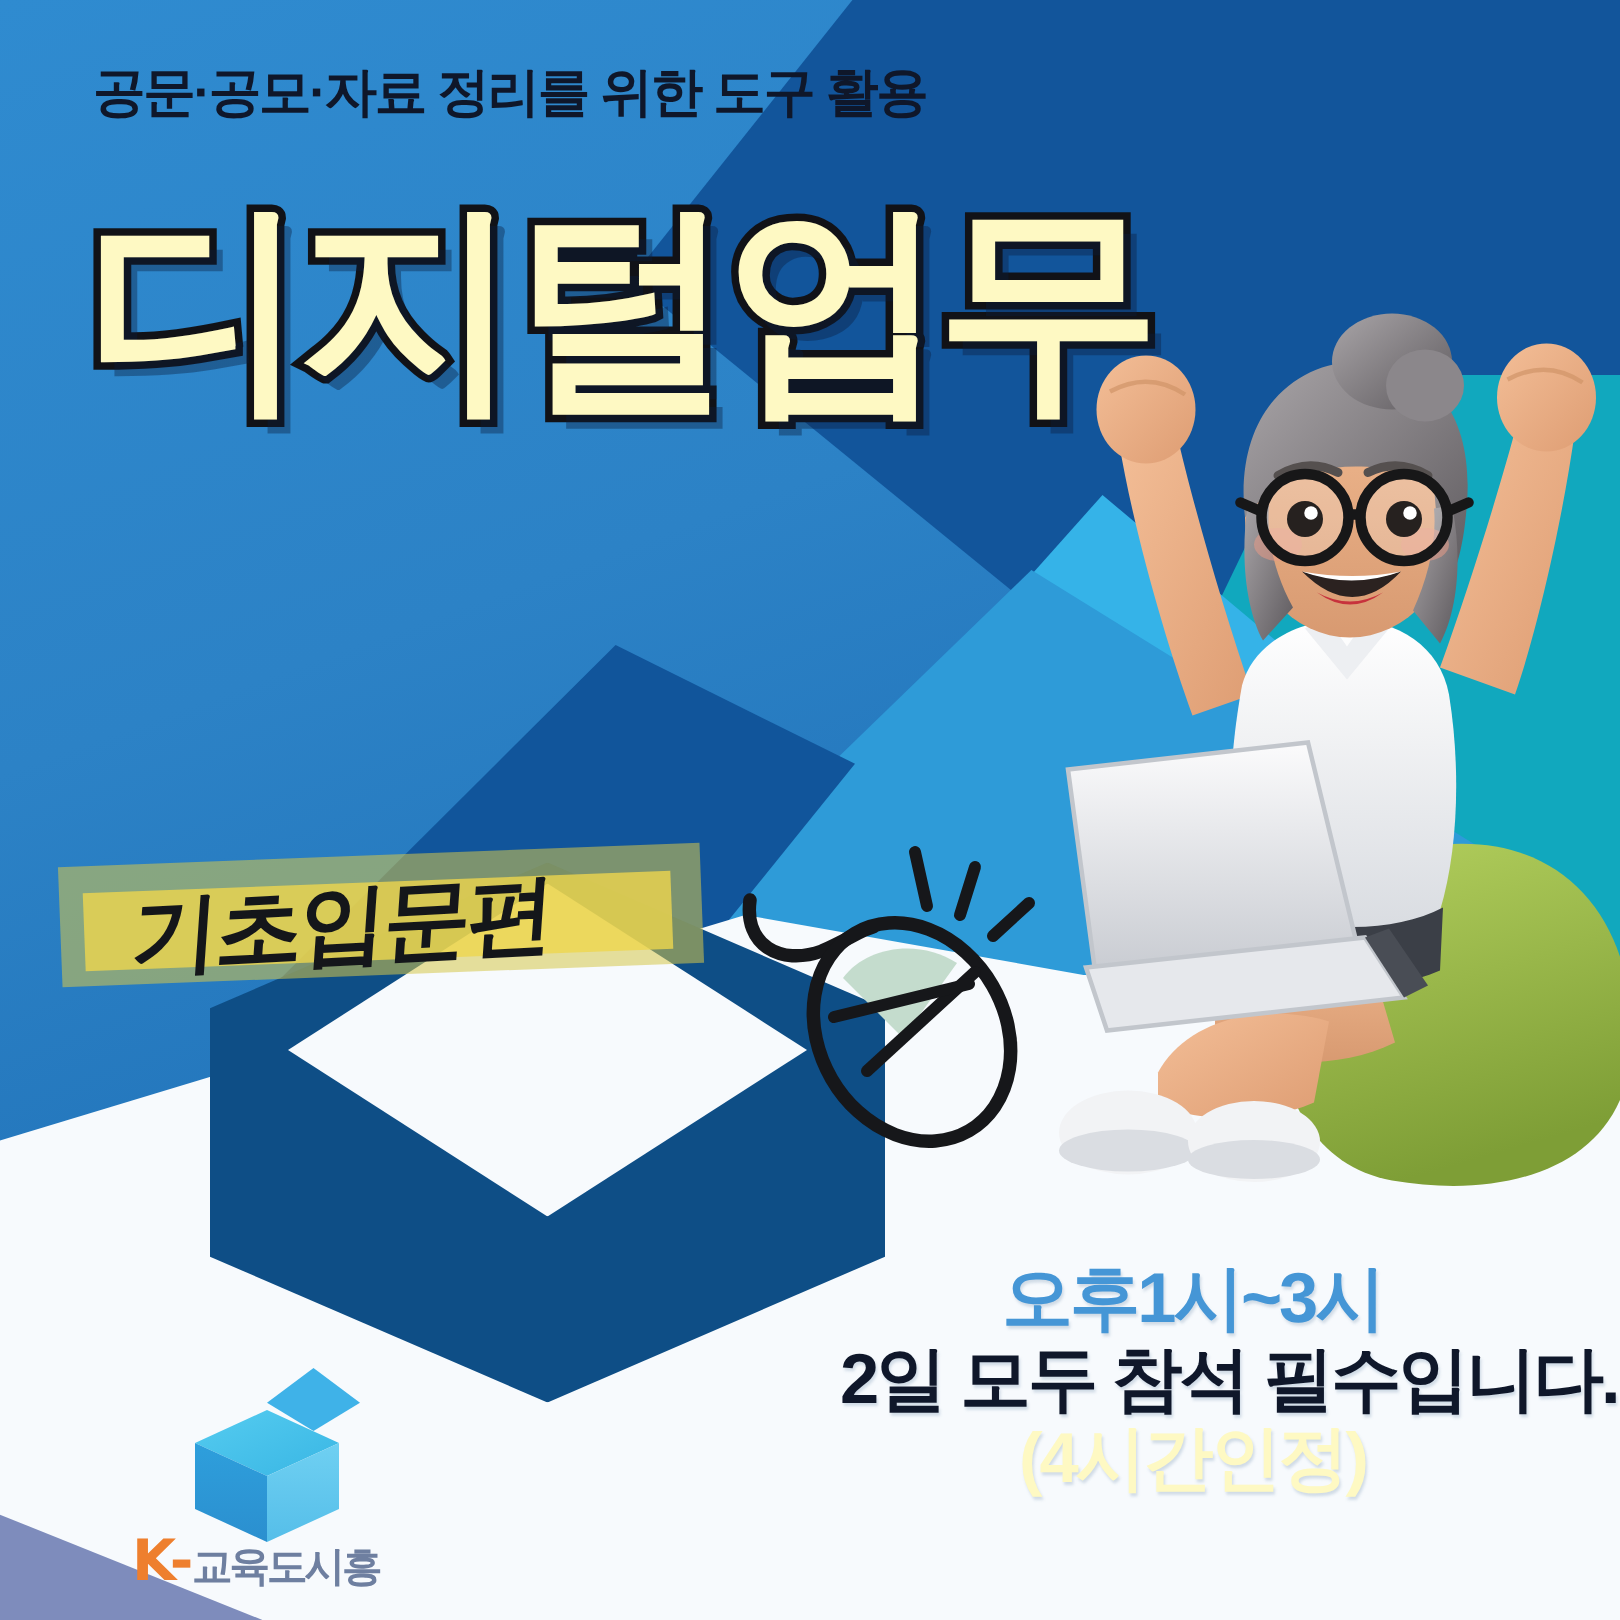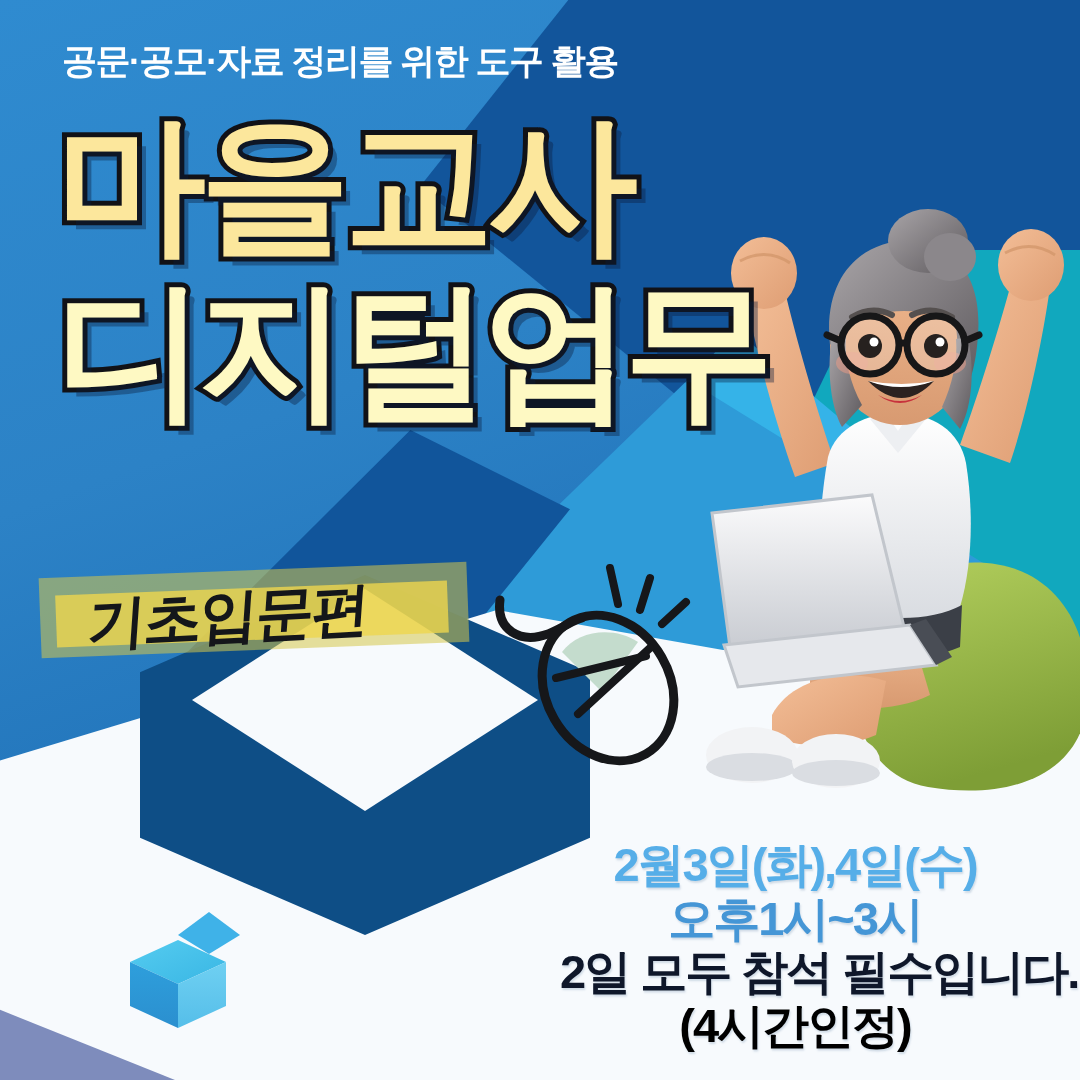--- a/index.html
+++ b/index.html
@@ -88,21 +88,21 @@
   }
   .iso-face {
     position:absolute; top:14px; left:52px; width:346px; height:222px;
     background:#F7FAFD;
     clip-path:polygon(50% 0%, 100% 50%, 50% 100%, 0% 50%);
   }
 
   
   .subtitle {
     position:absolute; top:38px; left:62px;
-    font-size:35px; font-weight:bold; color:#ffffff;
+    font-size:35px; font-weight:bold; color:#0f172a;
     letter-spacing:-1.5px; white-space:nowrap;
   }
 
   .title-block { position:absolute; top:112px; left:56px; }
   .title-line {
     font-size:150px; font-weight:bold; line-height:0.97;
     letter-spacing:-6px; white-space:nowrap;
     -webkit-text-stroke:10px #111217;
     paint-order:stroke fill;
     text-shadow:9px 9px 0 rgba(10,30,60,.38);
@@ -142,21 +142,21 @@
     text-align:center;
   }
   .info-line {
     font-weight:bold; letter-spacing:-2px; line-height:1.14;
     white-space:nowrap;
     text-shadow:1px 2px 2px rgba(120,150,180,.30);
   }
   .info-1 { font-size:47px; color:#56AEE8; }
   .info-2 { font-size:47px; color:#4596D6; }
   .info-3 { font-size:47px; color:#0f172a; }
-  .info-4 { font-size:47px; color:#000000; }
+  .info-4 { font-size:47px; color:#fef9c3; }
 
   
   .logo-wrap { position:absolute; top:932px; left:88px; width:180px; height:130px; }
   .logo-text {
     position:absolute; bottom:0; left:0; width:180px;
     white-space:nowrap; letter-spacing:-1px;
   }
   .logo-k { font-size:38px; font-weight:bold; color:#EE7F2E; font-family:"DejaVu Sans", sans-serif; }
   .logo-ko { font-size:27px; font-weight:bold; color:#6E7FA0; letter-spacing:-2px; }
 </style>
@@ -281,32 +281,30 @@
     <path d="M88 154 L 160 88" stroke="#16171A" stroke-width="8" fill="none" stroke-linecap="round"></path>
     <path d="M66 118 L 156 96" stroke="#16171A" stroke-width="8" fill="none" stroke-linecap="round"></path>
     <path d="M120 8 L 128 44" stroke="#16171A" stroke-width="8" stroke-linecap="round"></path>
     <path d="M160 18 L 150 50" stroke="#16171A" stroke-width="8" stroke-linecap="round"></path>
     <path d="M196 42 L 172 64" stroke="#16171A" stroke-width="8" stroke-linecap="round"></path>
   </svg>
 
   <div class="subtitle">공문·공모·자료 정리를 위한 도구 활용</div>
 
   <div class="title-block">
-    <div class="title-line title-yellow">마을교사</div>
     <div class="title-line title-lblue">디지털업무</div>
   </div>
 
   <div class="badge-wrap">
     <div class="hl-band-a"></div>
     <div class="hl-band-b"></div>
     <div class="badge-text">기초입문편</div>
   </div>
 
   <div class="info-block">
-    <div class="info-line info-1">2월3일(화),4일(수)</div>
     <div class="info-line info-2">오후1시~3시</div>
     <div class="info-line info-3">2일 모두 참석 필수입니다.</div>
     <div class="info-line info-4">(4시간인정)</div>
   </div>
 
   <div class="logo-wrap">
     <svg viewBox="0 0 180 100" width="180" height="100">
       <defs>
         <linearGradient id="cTop" x1="0" y1="0" x2="1" y2="1">
           <stop offset="0%" stop-color="#55CCF0"></stop>
@@ -318,15 +316,18 @@
         </linearGradient>
         <linearGradient id="cRight" x1="0" y1="0" x2="0" y2="1">
           <stop offset="0%" stop-color="#6FD0F2"></stop>
             <stop offset="100%" stop-color="#55BEE9"></stop>
         </linearGradient>
       </defs>
       <polygon points="90,8 138,30 90,52 42,30" fill="url(#cTop)"></polygon>
       <polygon points="42,30 90,52 90,96 42,74" fill="url(#cLeft)"></polygon>
       <polygon points="138,30 138,74 90,96 90,52" fill="url(#cRight)"></polygon>
     </svg>
+    <div class="logo-text">
+      <span class="logo-k">K-</span><span class="logo-ko">교육도시흥</span>
+    </div>
   </div>
 
 </div>
 
 </body></html>

